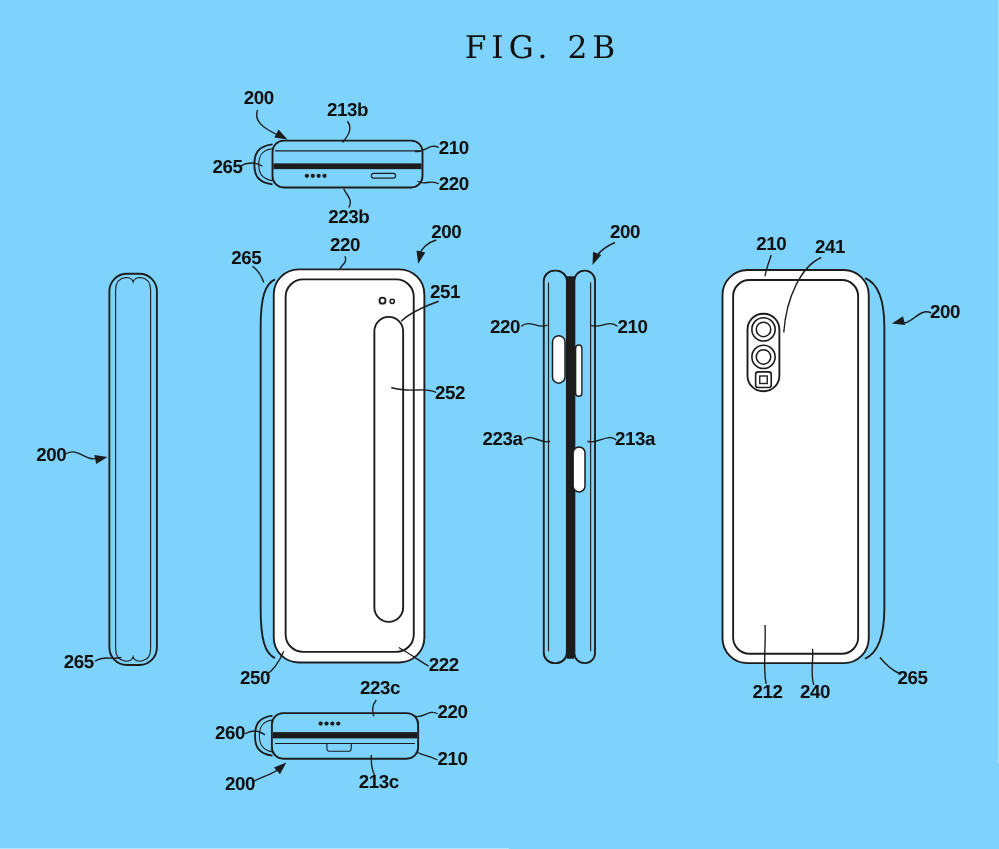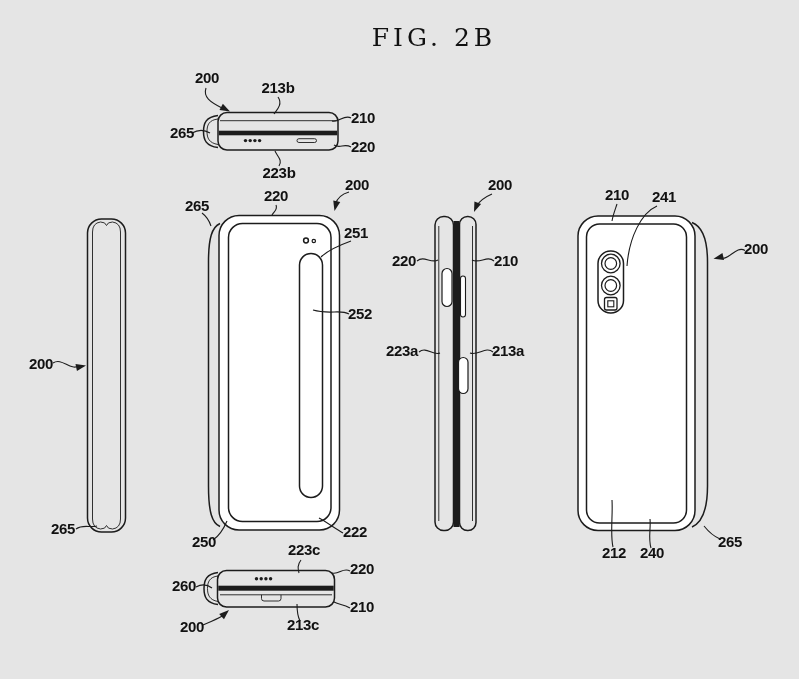--- a/index.html
+++ b/index.html
@@ -1,16 +1,16 @@
 <!DOCTYPE html>
 <html><head>
 <meta charset="utf-8">
 <style>
   html,body{margin:0;padding:0;background:#fff;}
-  .page{position:relative;width:799px;height:679px;background:#e5e5e5;overflow:hidden;
+  .page{position:relative;width:799px;height:679px;background:#7dd3fc;overflow:hidden;
         font-family:"Liberation Sans",sans-serif;}
   svg{display:block;}
   .outline{fill:none;stroke:#1c1c1c;stroke-width:1.5;}
   .outline-thin{fill:none;stroke:#1c1c1c;stroke-width:0.9;}
   .whitefill{fill:#ffffff;stroke:#1c1c1c;stroke-width:1.5;}
   .darkband{fill:#1c1c1c;stroke:none;}
   .dot{fill:#1c1c1c;stroke:none;}
   .leader{fill:none;stroke:#1c1c1c;stroke-width:1.1;}
   .ahead{fill:#1c1c1c;stroke:none;}
   .ref{font-family:"Liberation Sans",sans-serif;font-size:15px;font-weight:bold;

